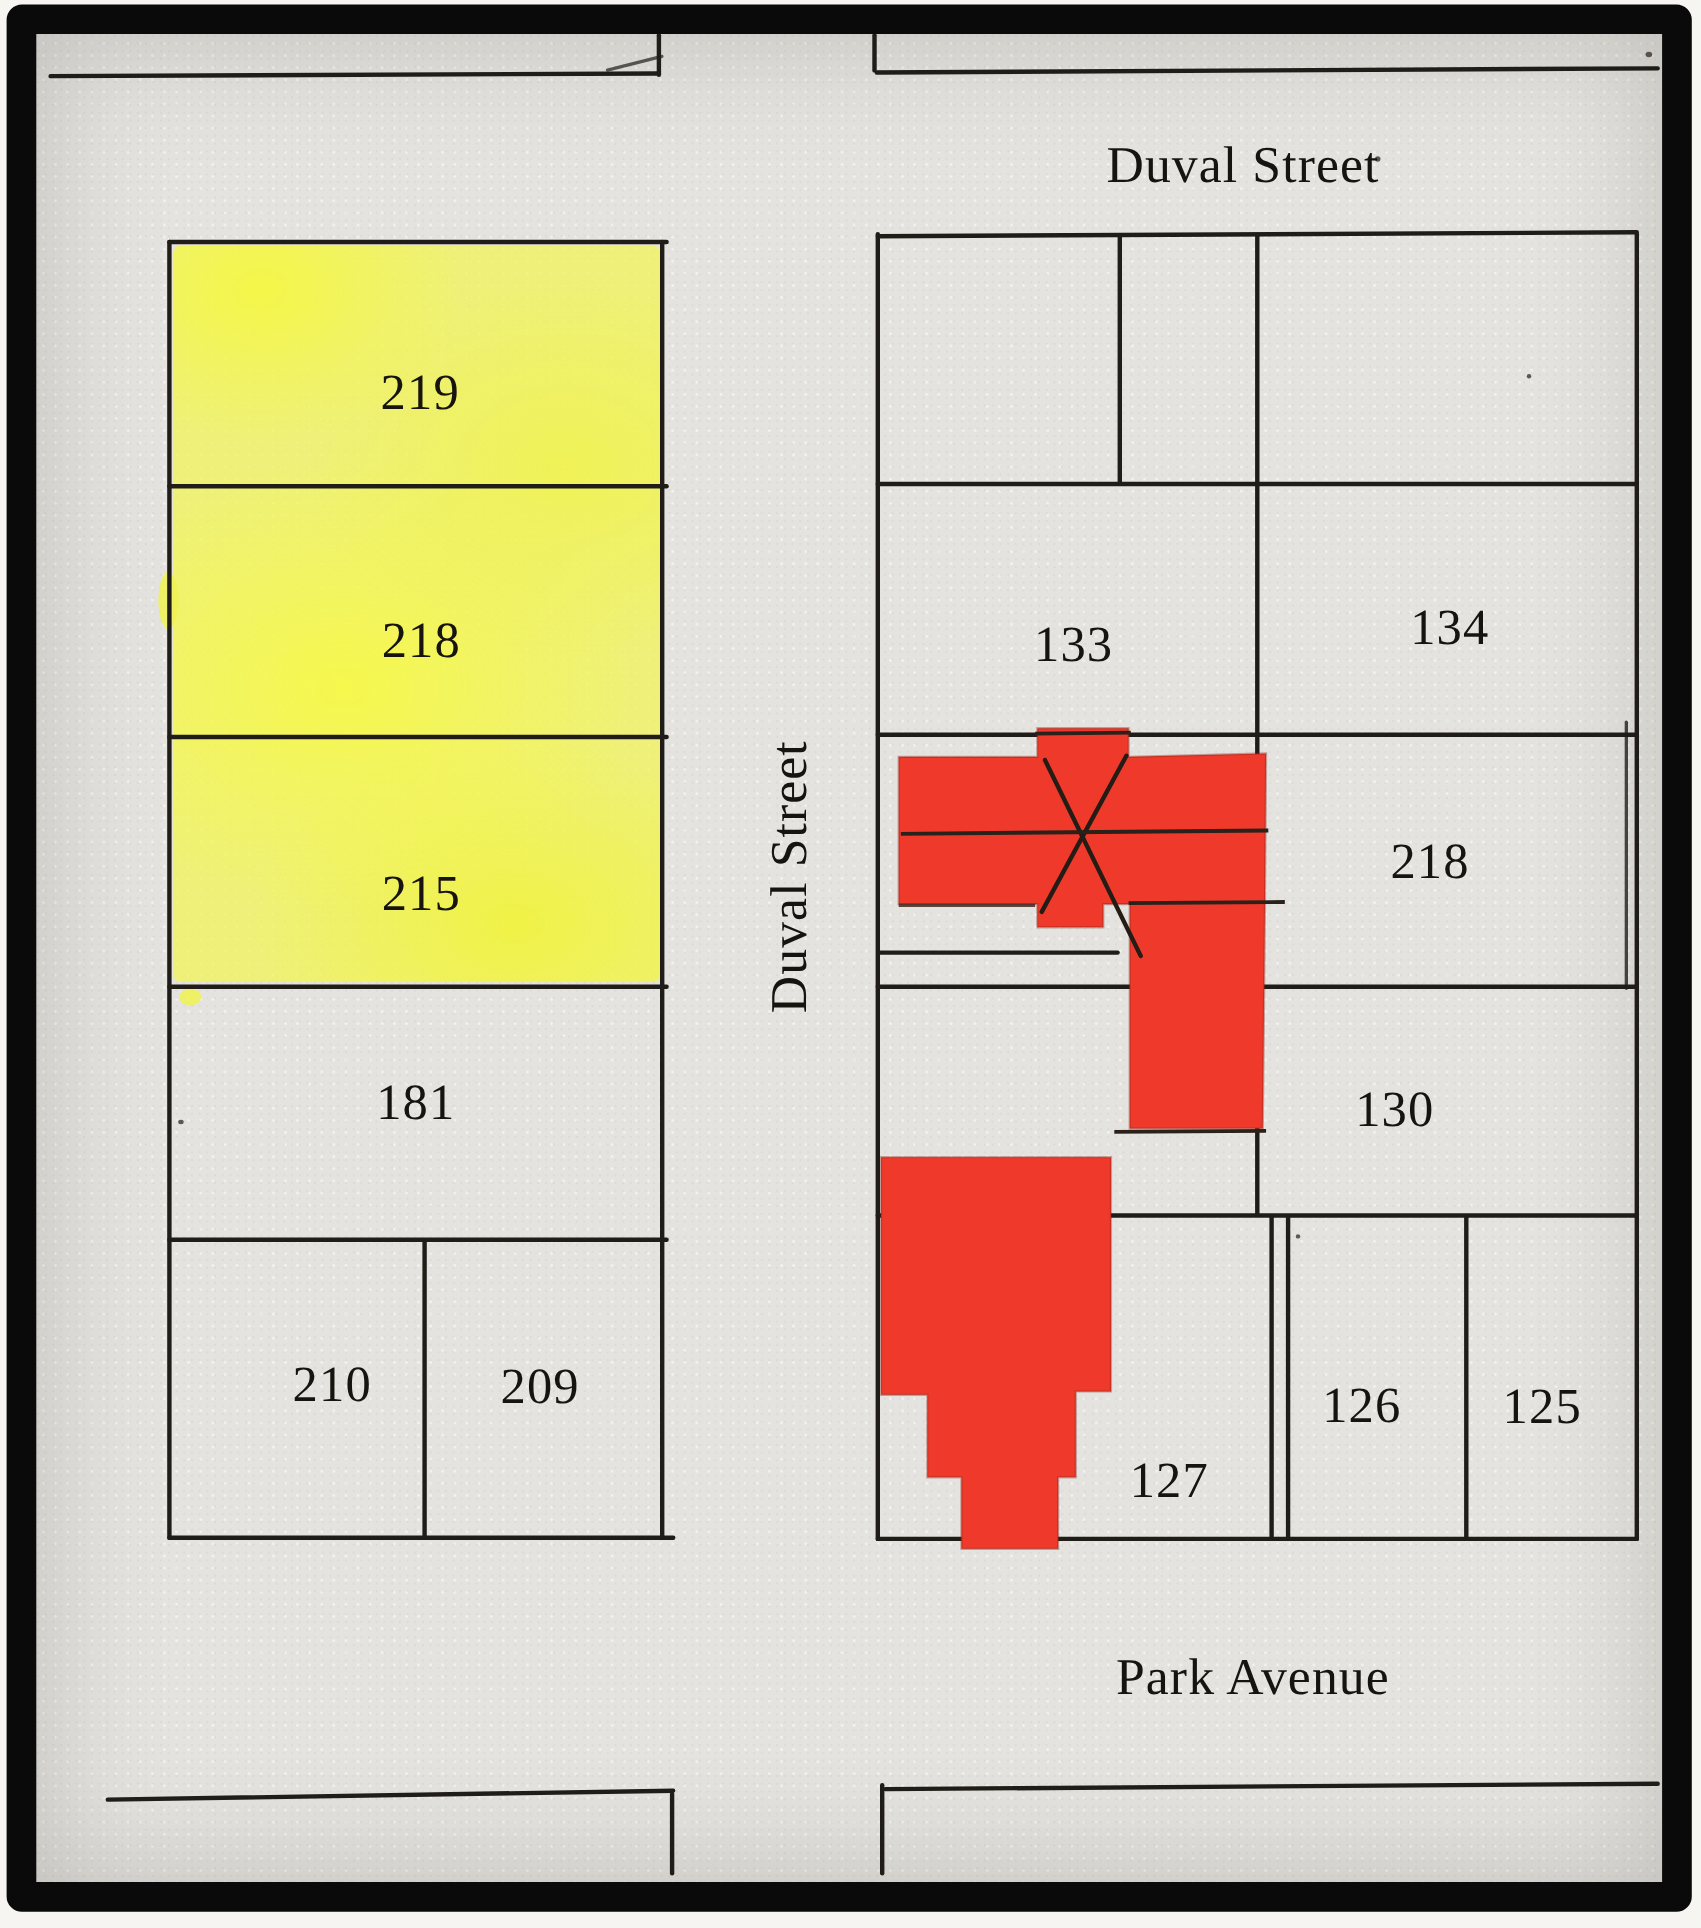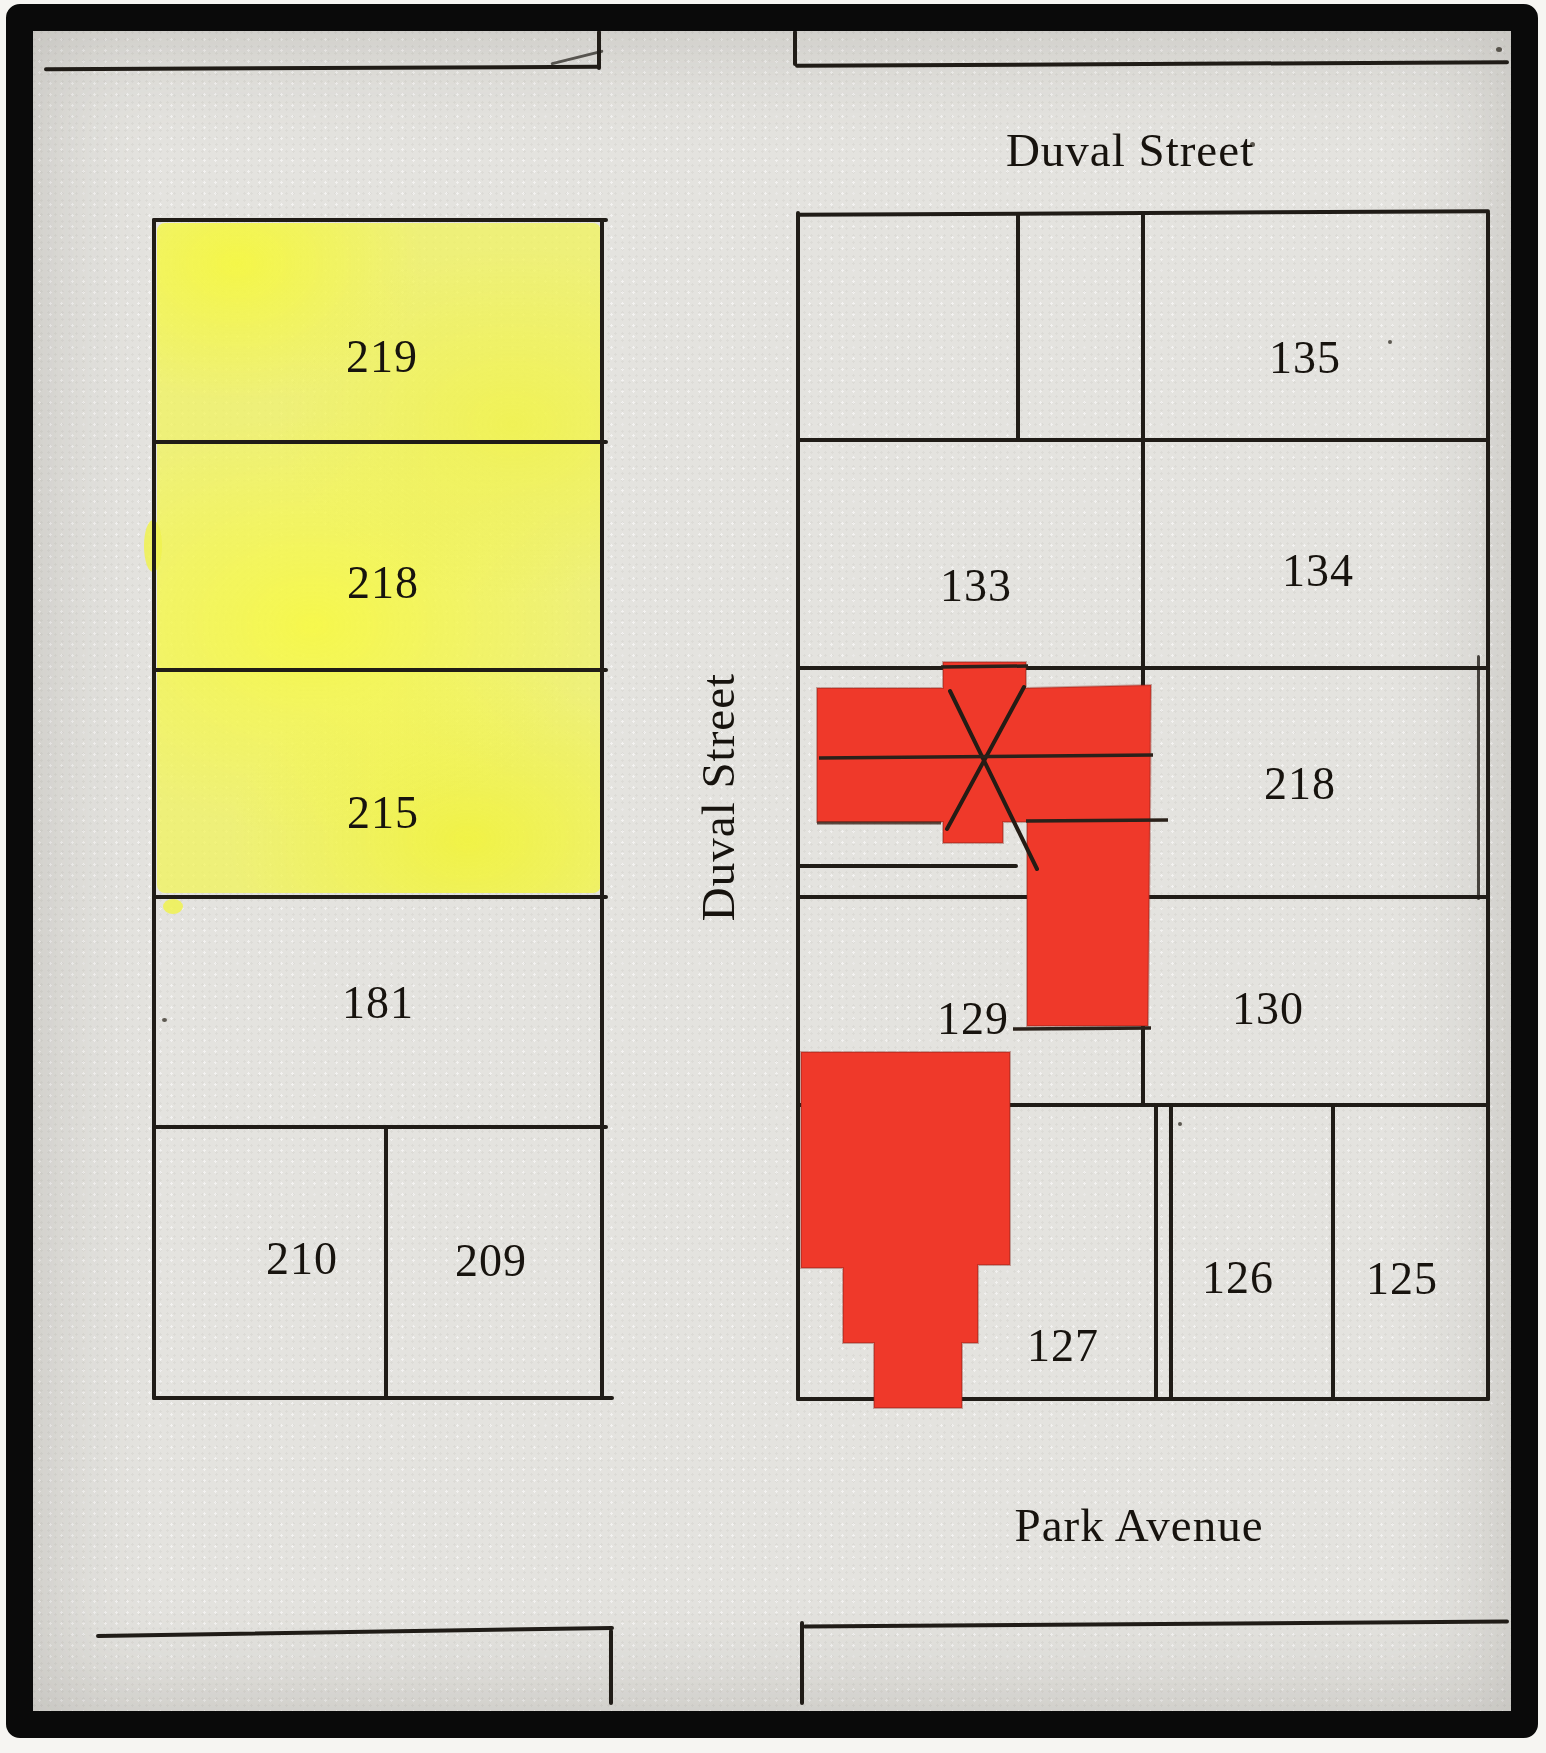--- a/index.html
+++ b/index.html
@@ -104,34 +104,28 @@
   <div class="lot" style="left:154px;top:897px;width:450px;height:230px;">
     <span class="lot-num" style="left:224px;top:105px;">181</span>
     </div>
   <div class="lot" style="left:154px;top:1127px;width:232px;height:271px;">
     <span class="lot-num" style="left:148px;top:131px;">210</span>
     </div>
   <div class="lot" style="left:386px;top:1127px;width:218px;height:271px;text-align:center;">
     <span class="lot-num" style="left:105px;top:133px;">209</span>
     </div>
 
-  <div class="lot" style="left:1144px;top:213px;width:344px;height:227px;">
-    <span class="lot-num" style="left:161px;top:144px;">135</span>
-    </div>
   <div class="lot" style="left:798px;top:440px;width:346px;height:228px;">
     <span class="lot-num" style="left:178px;top:145px;">133</span>
     </div>
   <div class="lot" style="left:1144px;top:440px;width:344px;height:228px;">
     <span class="lot-num" style="left:174px;top:130px;">134</span>
     </div>
   <div class="lot" style="left:1144px;top:668px;width:344px;height:229px;">
     <span class="lot-num" style="left:156px;top:115px;">218</span>
-    </div>
-  <div class="lot" style="left:798px;top:897px;width:346px;height:208px;">
-    <span class="lot-num" style="left:175px;top:121px;">129</span>
     </div>
   <div class="lot" style="left:1144px;top:897px;width:344px;height:208px;">
     <span class="lot-num" style="left:124px;top:111px;">130</span>
     </div>
   <div class="lot" style="left:798px;top:1170px;width:359px;height:295px;">
     <span class="lot-num" style="left:265px;top:175px;">127</span>
     </div>
   <div class="lot" style="left:1157px;top:1105px;width:177px;height:295px;">
     <span class="lot-num" style="left:81px;top:172px;">126</span>
     </div>

